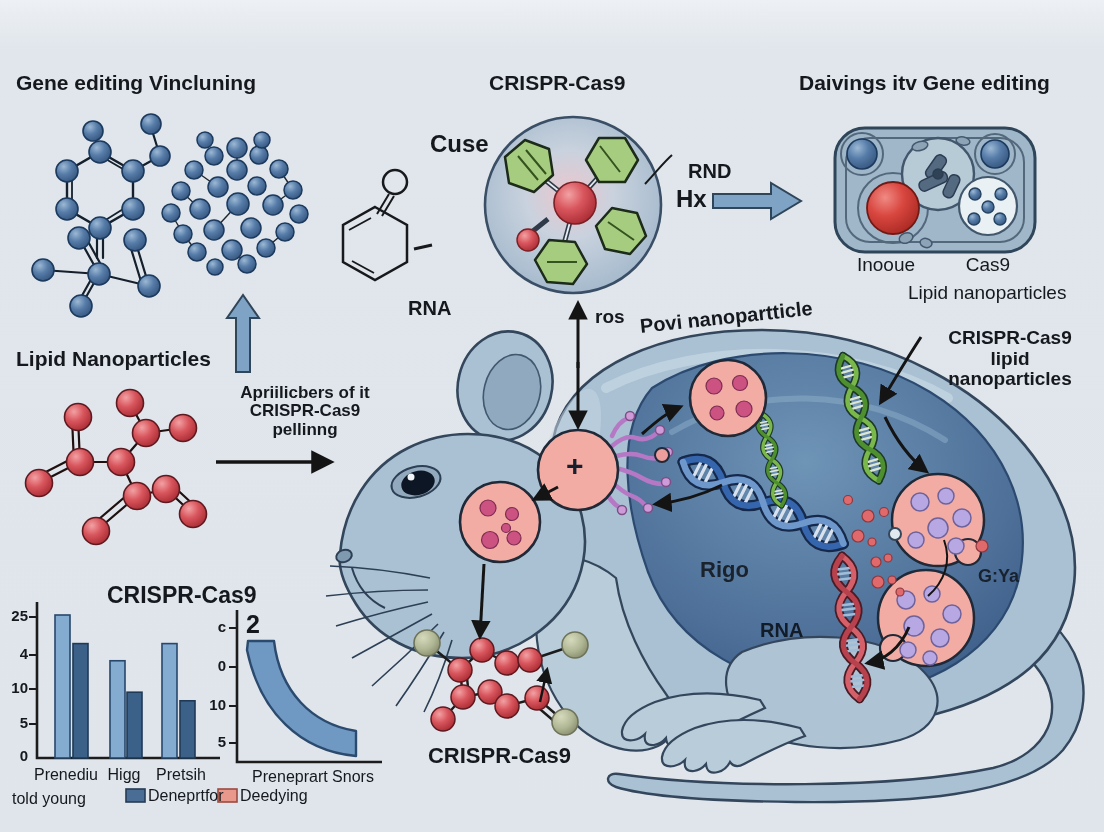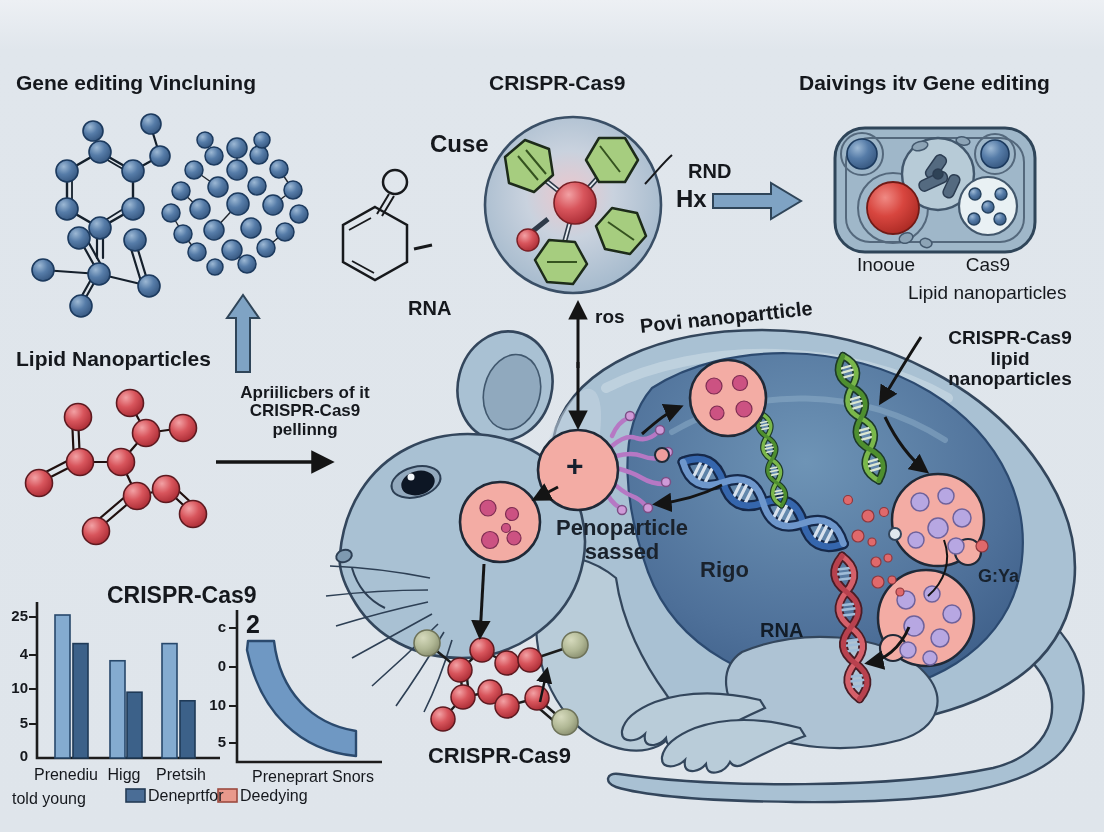--- a/index.html
+++ b/index.html
@@ -402,24 +402,20 @@
 <div class="lbl" style="left:595px;top:307px;font-size:19px;font-weight:600;">ros</div>
 <div class="lbl" style="left:640px;top:316px;font-size:20px;font-weight:600;transform:rotate(-6deg);transform-origin:left center;">Povi nanopartticle</div>
 <div class="lbl" style="left:566px;top:450px;font-size:30px;font-weight:700;color:#16202e;">+</div>
 
 <div class="lbl ctr" style="left:930px;top:328px;width:160px;font-size:19px;font-weight:600;white-space:normal;">
   <div>CRISPR-Cas9</div>
   <div>lipid</div>
   <div>nanoparticles</div>
 </div>
 
-<div class="lbl ctr" style="left:537px;top:516px;width:170px;font-size:22px;font-weight:600;color:#1a222c;white-space:normal;">
-  <div>Penoparticle</div>
-  <div>sassed</div>
-</div>
 <div class="lbl" style="left:700px;top:558px;font-size:22px;font-weight:600;color:#1a222c;">Rigo</div>
 <div class="lbl" style="left:760px;top:620px;font-size:20px;font-weight:600;color:#121c28;">RNA</div>
 <div class="lbl" style="left:978px;top:567px;font-size:18px;font-weight:600;color:#18222e;">G:Ya</div>
 <div class="lbl ctr" style="left:412px;top:744px;width:175px;font-size:22px;font-weight:600;">CRISPR-Cas9</div>
 
 <div class="lbl" style="left:107px;top:583px;font-size:23px;font-weight:700;">CRISPR-Cas9</div>
 <div class="lbl rt" style="left:4px;top:608px;width:24px;font-size:15px;font-weight:600;">25</div>
 <div class="lbl rt" style="left:4px;top:646px;width:24px;font-size:15px;font-weight:600;">4</div>
 <div class="lbl rt" style="left:4px;top:680px;width:24px;font-size:15px;font-weight:600;">10</div>
 <div class="lbl rt" style="left:4px;top:715px;width:24px;font-size:15px;font-weight:600;">5</div>

